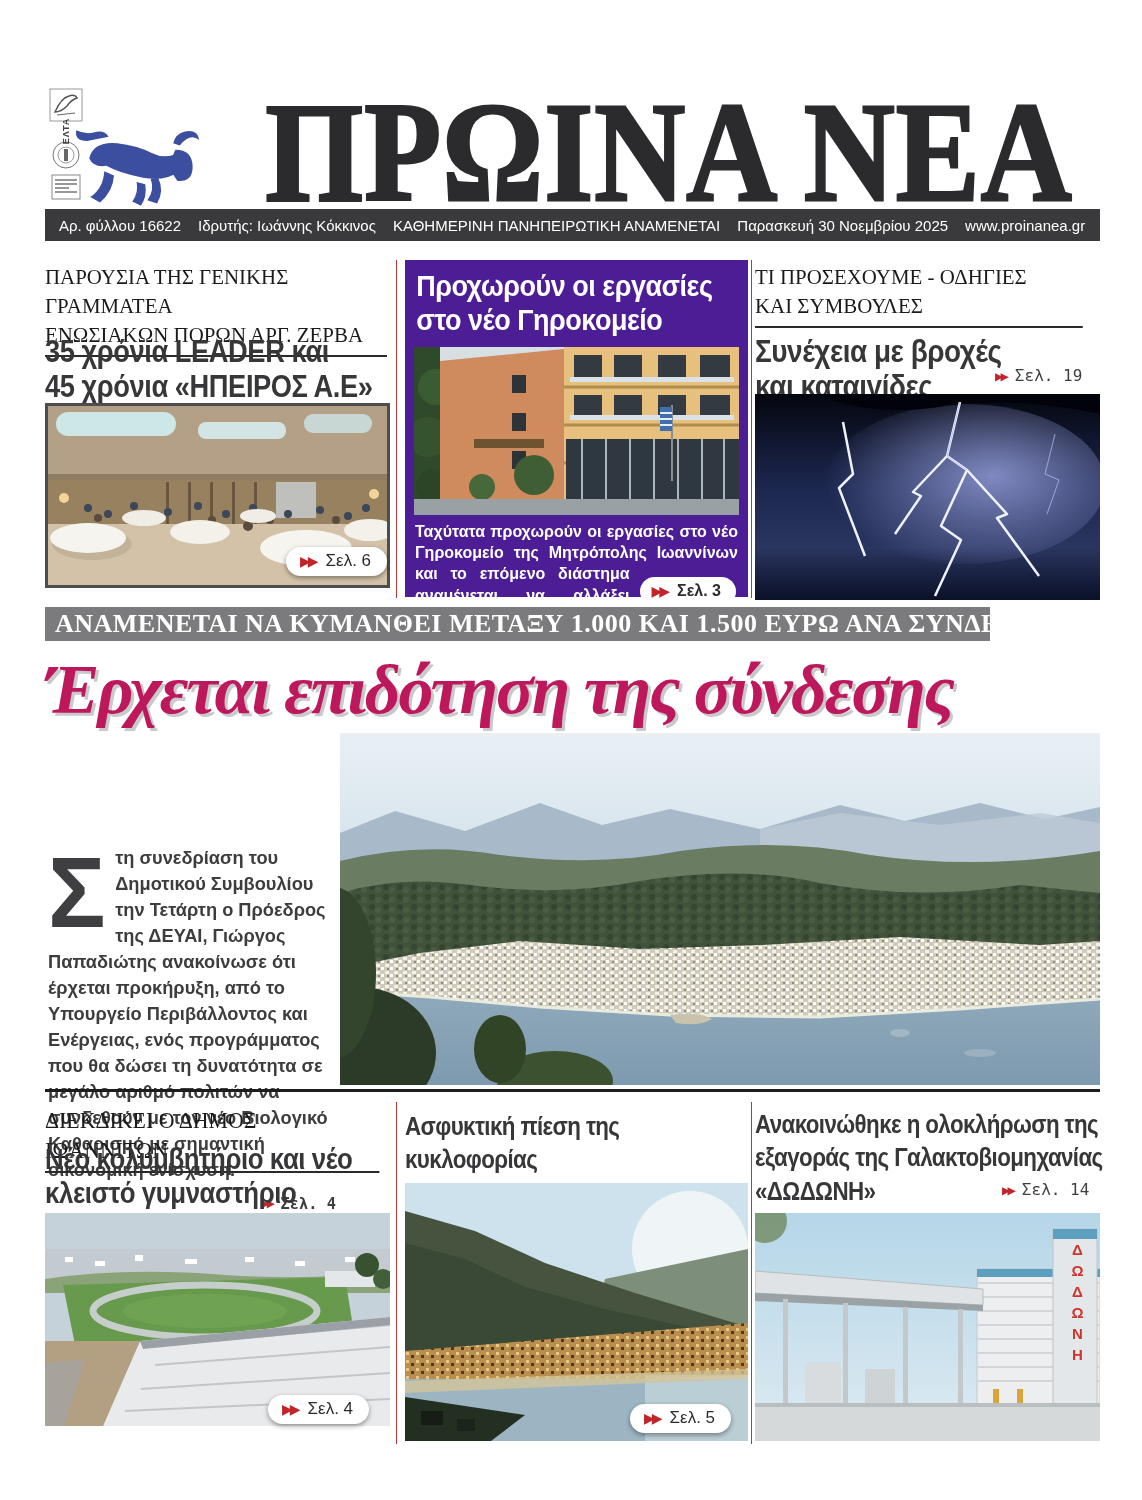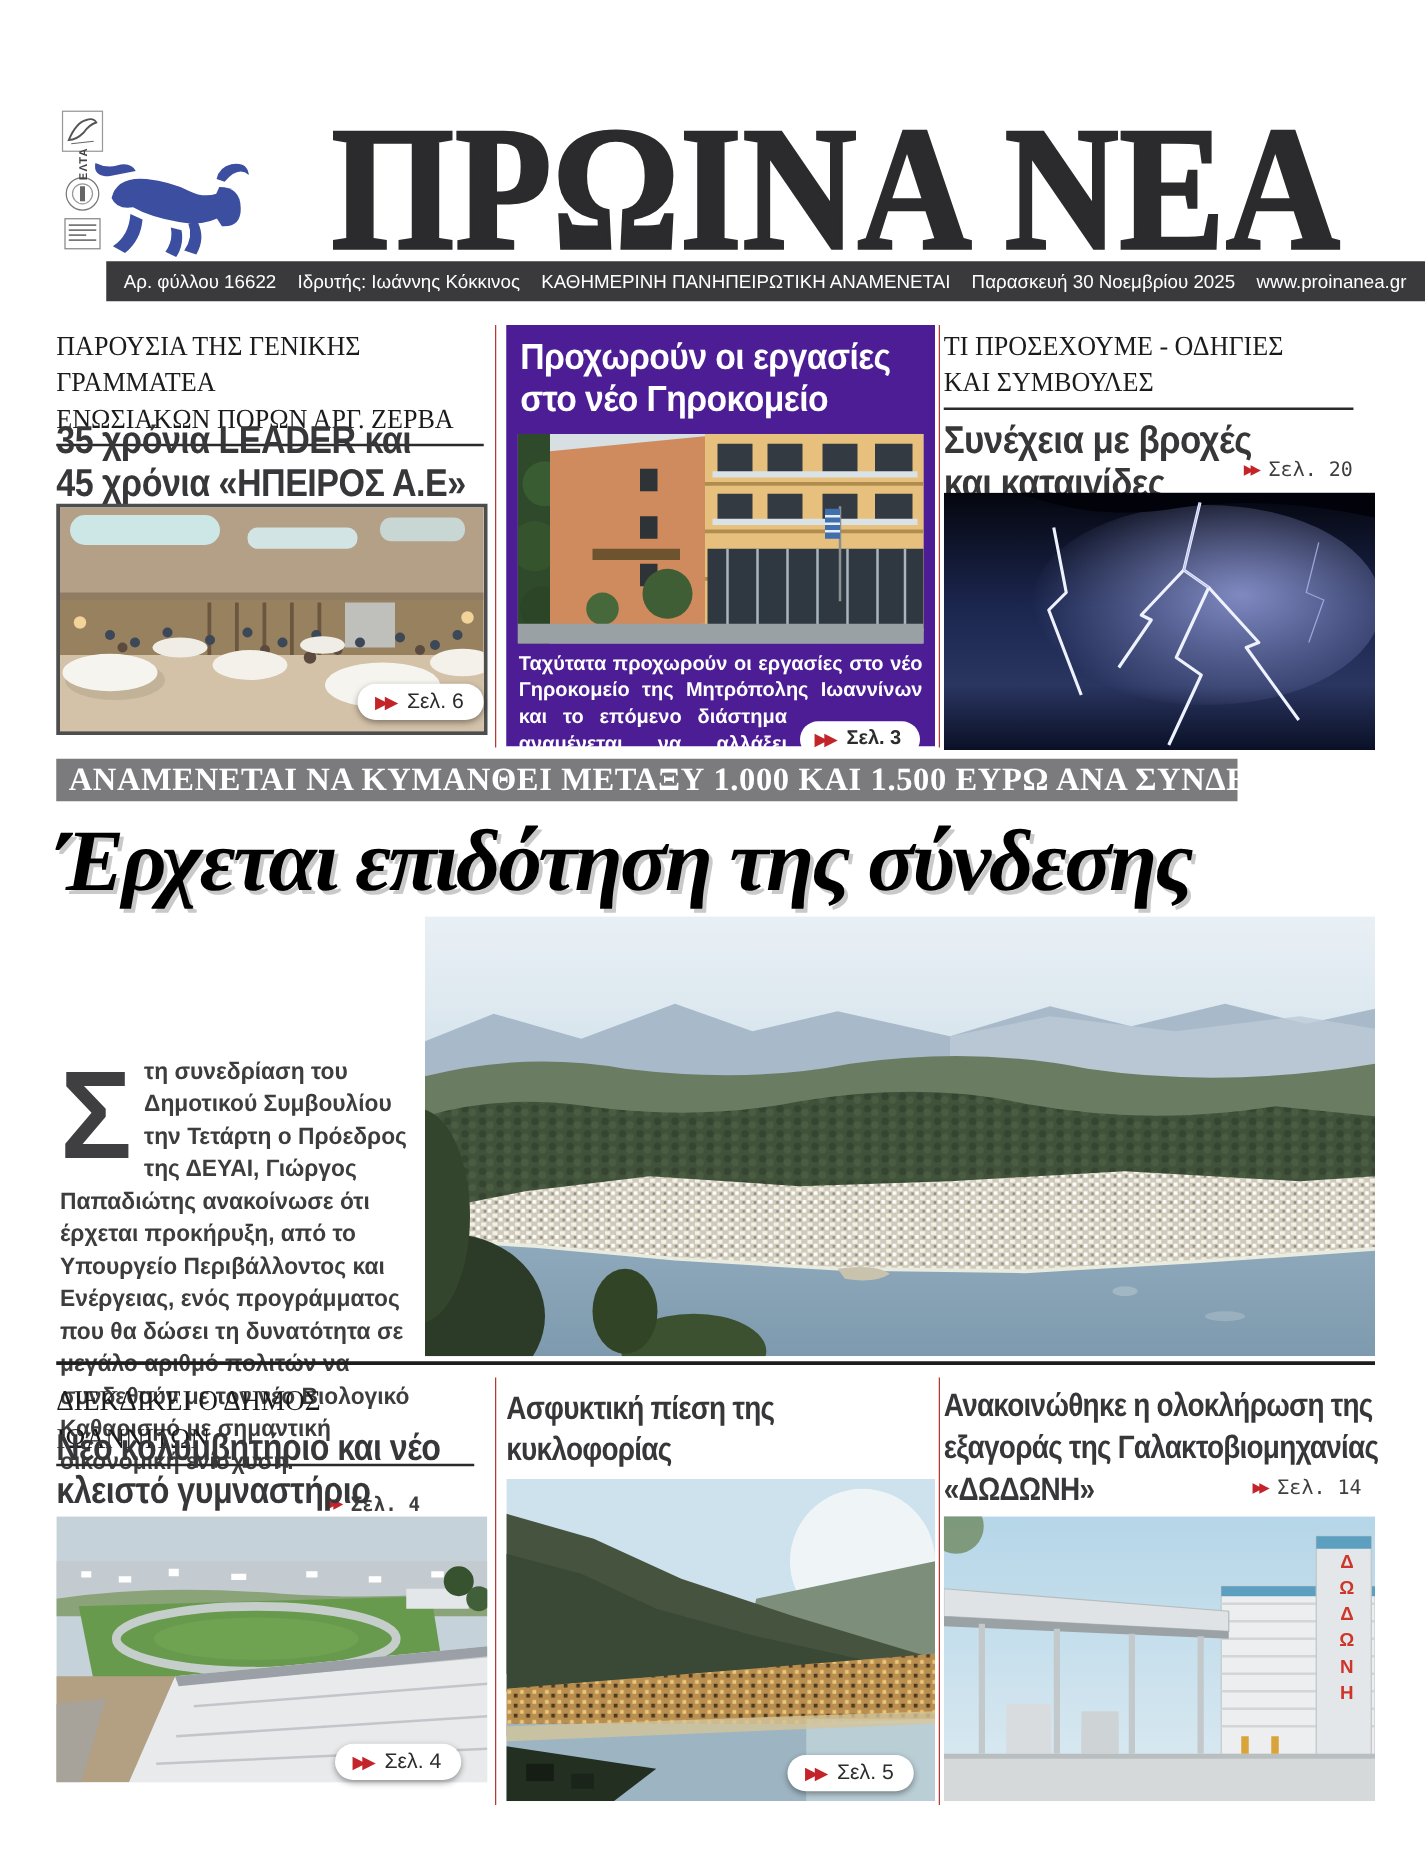--- a/index.html
+++ b/index.html
@@ -6,35 +6,35 @@
   .page{position:relative;width:1142px;height:1500px;background:#fff;overflow:hidden;
         font-family:"Liberation Sans","DejaVu Sans",sans-serif;}
   .abs{position:absolute;}
 
   
   .paper-title{font-family:"Liberation Serif","DejaVu Serif",serif;font-weight:bold;
        color:#2b2b2d;font-size:126px;white-space:nowrap;text-align:center;
        -webkit-text-stroke:2.5px #2b2b2d;transform:scale(1,1.12);transform-origin:center top;
        letter-spacing:1px;}
   .info-bar{background:#3a3a3c;color:#fff;display:flex;align-items:center;gap:17px;
-       padding:0 14px;font-size:15px;box-sizing:border-box;white-space:nowrap;margin-left:40px;}
+       padding:0 14px;font-size:15px;box-sizing:border-box;white-space:nowrap;}
   .elta-strip{display:flex;flex-direction:column;align-items:center;gap:4px;}
   .elta-label{font-size:9px;font-weight:bold;color:#444;transform:rotate(-90deg);letter-spacing:1px;}
 
   
   .kicker{font-family:"Liberation Serif","DejaVu Serif",serif;font-size:22px;line-height:1.32;
        color:#1b1b1d;white-space:pre-line;transform:scaleX(.95);transform-origin:left top;}
   .kicker-rule{border-bottom:2px solid #2a2a2a;}
   .headline{font-weight:bold;color:#373739;white-space:pre-line;letter-spacing:-.5px;
        transform-origin:left top;line-height:1.14;}
   .banner{background:#7b7b7d;color:#fff;font-family:"Liberation Serif","DejaVu Serif",serif;
        font-weight:bold;font-size:26px;line-height:34px;padding-left:10px;letter-spacing:.5px;
        white-space:nowrap;box-sizing:border-box;}
   .main-head{font-family:"Liberation Serif","DejaVu Serif",serif;font-style:italic;font-weight:bold;
-       font-size:70px;color:#000000;letter-spacing:-2px;white-space:nowrap;
+       font-size:70px;color:#be185d;letter-spacing:-2px;white-space:nowrap;
        text-shadow:3px 3px 0 #c9c9c9;}
   .lead-box{background:#47474a;color:#fff;font-family:"Liberation Serif","DejaVu Serif",serif;
        font-weight:bold;font-size:54px;line-height:83px;padding-left:14px;white-space:nowrap;
        box-sizing:border-box;}
   .lead-body{font-size:19px;line-height:1.37;color:#3d3d3d;font-weight:bold;
        transform:scaleX(.96);transform-origin:left top;}
   .dropcap{float:left;font-size:100px;line-height:.82;font-weight:bold;color:#3f3f41;
        margin:6px 10px 0 0;}
   .gray-block{background:#4c1d95;box-sizing:border-box;}
   .mid-head{color:#fff;font-weight:bold;font-size:29px;line-height:1.16;white-space:pre-line;
@@ -214,21 +214,21 @@
       <span>επόμενο διάστημα αναμένεται να αλλάξει εντελώς η εικόνα.</span>
     </div>
   </div>
 
   <div class="abs kicker kicker-rule" style="left:755px;top:262px;width:345px;padding-bottom:6px;">ΤΙ ΠΡΟΣΕΧΟΥΜΕ - ΟΔΗΓΙΕΣ
 ΚΑΙ ΣΥΜΒΟΥΛΕΣ</div>
   <div class="abs headline" style="left:755px;top:334px;width:360px;font-size:31px;transform:scaleX(.9);">Συνέχεια με βροχές
 και καταιγίδες</div>
   <div class="abs ref" style="left:995px;top:366px;">
     <span class="arrows">▶▶</span>
-    <span>Σελ. 20</span>
+    <span>Σελ. 19</span>
   </div>
   <div class="photo" style="left:755px;top:394px;width:345px;height:206px;">
     <svg width="345" height="206" viewBox="0 0 345 206" preserveAspectRatio="none">
       <defs>
         <linearGradient id="nightsky" x1="0" y1="0" x2="0" y2="1">
           <stop offset="0" stop-color="#04060e"></stop>
             <stop offset=".45" stop-color="#1c2750"></stop>
           <stop offset=".75" stop-color="#2a3560"></stop>
             <stop offset="1" stop-color="#0a1026"></stop>
         </linearGradient>

